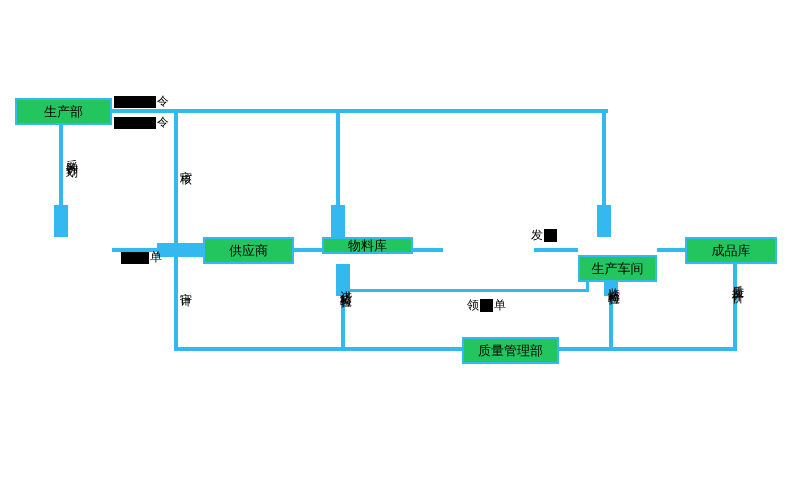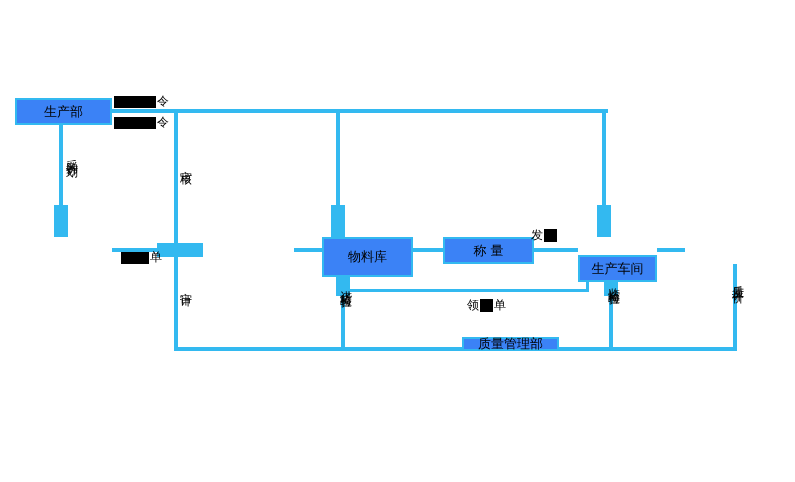--- a/index.html
+++ b/index.html
@@ -3,21 +3,21 @@
 <meta charset="utf-8">
 <style>
   :root { --line:#33b9f0; --ink:#000000; --redact:#000000; --bg:#ffffff; }
   * { box-sizing: border-box; }
   body { margin:0; background:#fff; }
   .canvas {
     position:relative; width:795px; height:482px; background:var(--bg);
     font-family:"DejaVu Sans","Liberation Sans",sans-serif; overflow:hidden;
   }
   .box {
-    position:absolute; border:2px solid var(--line); background:#3b82f6;
+    position:absolute; border:2px solid var(--line); background:#22c55e;
     color:var(--ink); display:flex; align-items:center; justify-content:center;
     font-size:13px; z-index:3; white-space:pre;
   }
   .line { position:absolute; background:var(--line); z-index:1; }
   .thick { z-index:2; }
   .vlabel {
     position:absolute; writing-mode:vertical-rl; text-orientation:upright;
     color:var(--ink); font-size:12px; letter-spacing:2px; line-height:13px; z-index:5;
   }
   .hlabel {
@@ -50,24 +50,25 @@
   <div class="line" style="left:174px;top:347px;width:563px;height:4px"></div>
   <div class="line" style="left:341px;top:264px;width:4px;height:86px"></div>
   <div class="line thick" style="left:336px;top:264px;width:14px;height:32px"></div>
   <div class="line" style="left:609px;top:264px;width:4px;height:86px"></div>
   <div class="line thick" style="left:604px;top:264px;width:14px;height:32px"></div>
   <div class="line" style="left:733px;top:264px;width:4px;height:86px"></div>
   <div class="line" style="left:345px;top:289px;width:244px;height:3px"></div>
   <div class="line" style="left:586px;top:264px;width:3px;height:28px"></div>
 
   <div class="box" style="left:15px;top:98px;width:97px;height:27px">生产部</div>
-  <div class="box" style="left:322px;top:237px;width:91px;height:40px">物料库</div>
-  <div class="box" style="left:443px;top:237px;width:91px;height:27px">称 量</div>
+  <div class="box" style="left:203px;top:237px;width:91px;height:27px">供应商</div>
+  <div class="box" style="left:322px;top:237px;width:91px;height:17px">物料库</div>
   <div class="box" style="left:578px;top:255px;width:79px;height:27px">生产车间</div>
-  <div class="box" style="left:462px;top:337px;width:97px;height:14px">质量管理部</div>
+  <div class="box" style="left:685px;top:237px;width:92px;height:27px">成品库</div>
+  <div class="box" style="left:462px;top:337px;width:97px;height:27px">质量管理部</div>
 
   <div class="hlabel" style="left:114px;top:93px">
     <span class="redact" style="width:42px;height:12px"></span>
     <span>令</span>
   </div>
   <div class="hlabel" style="left:114px;top:114px">
     <span class="redact" style="width:42px;height:12px"></span>
     <span>令</span>
   </div>
   <div class="hlabel" style="left:121px;top:249px">

